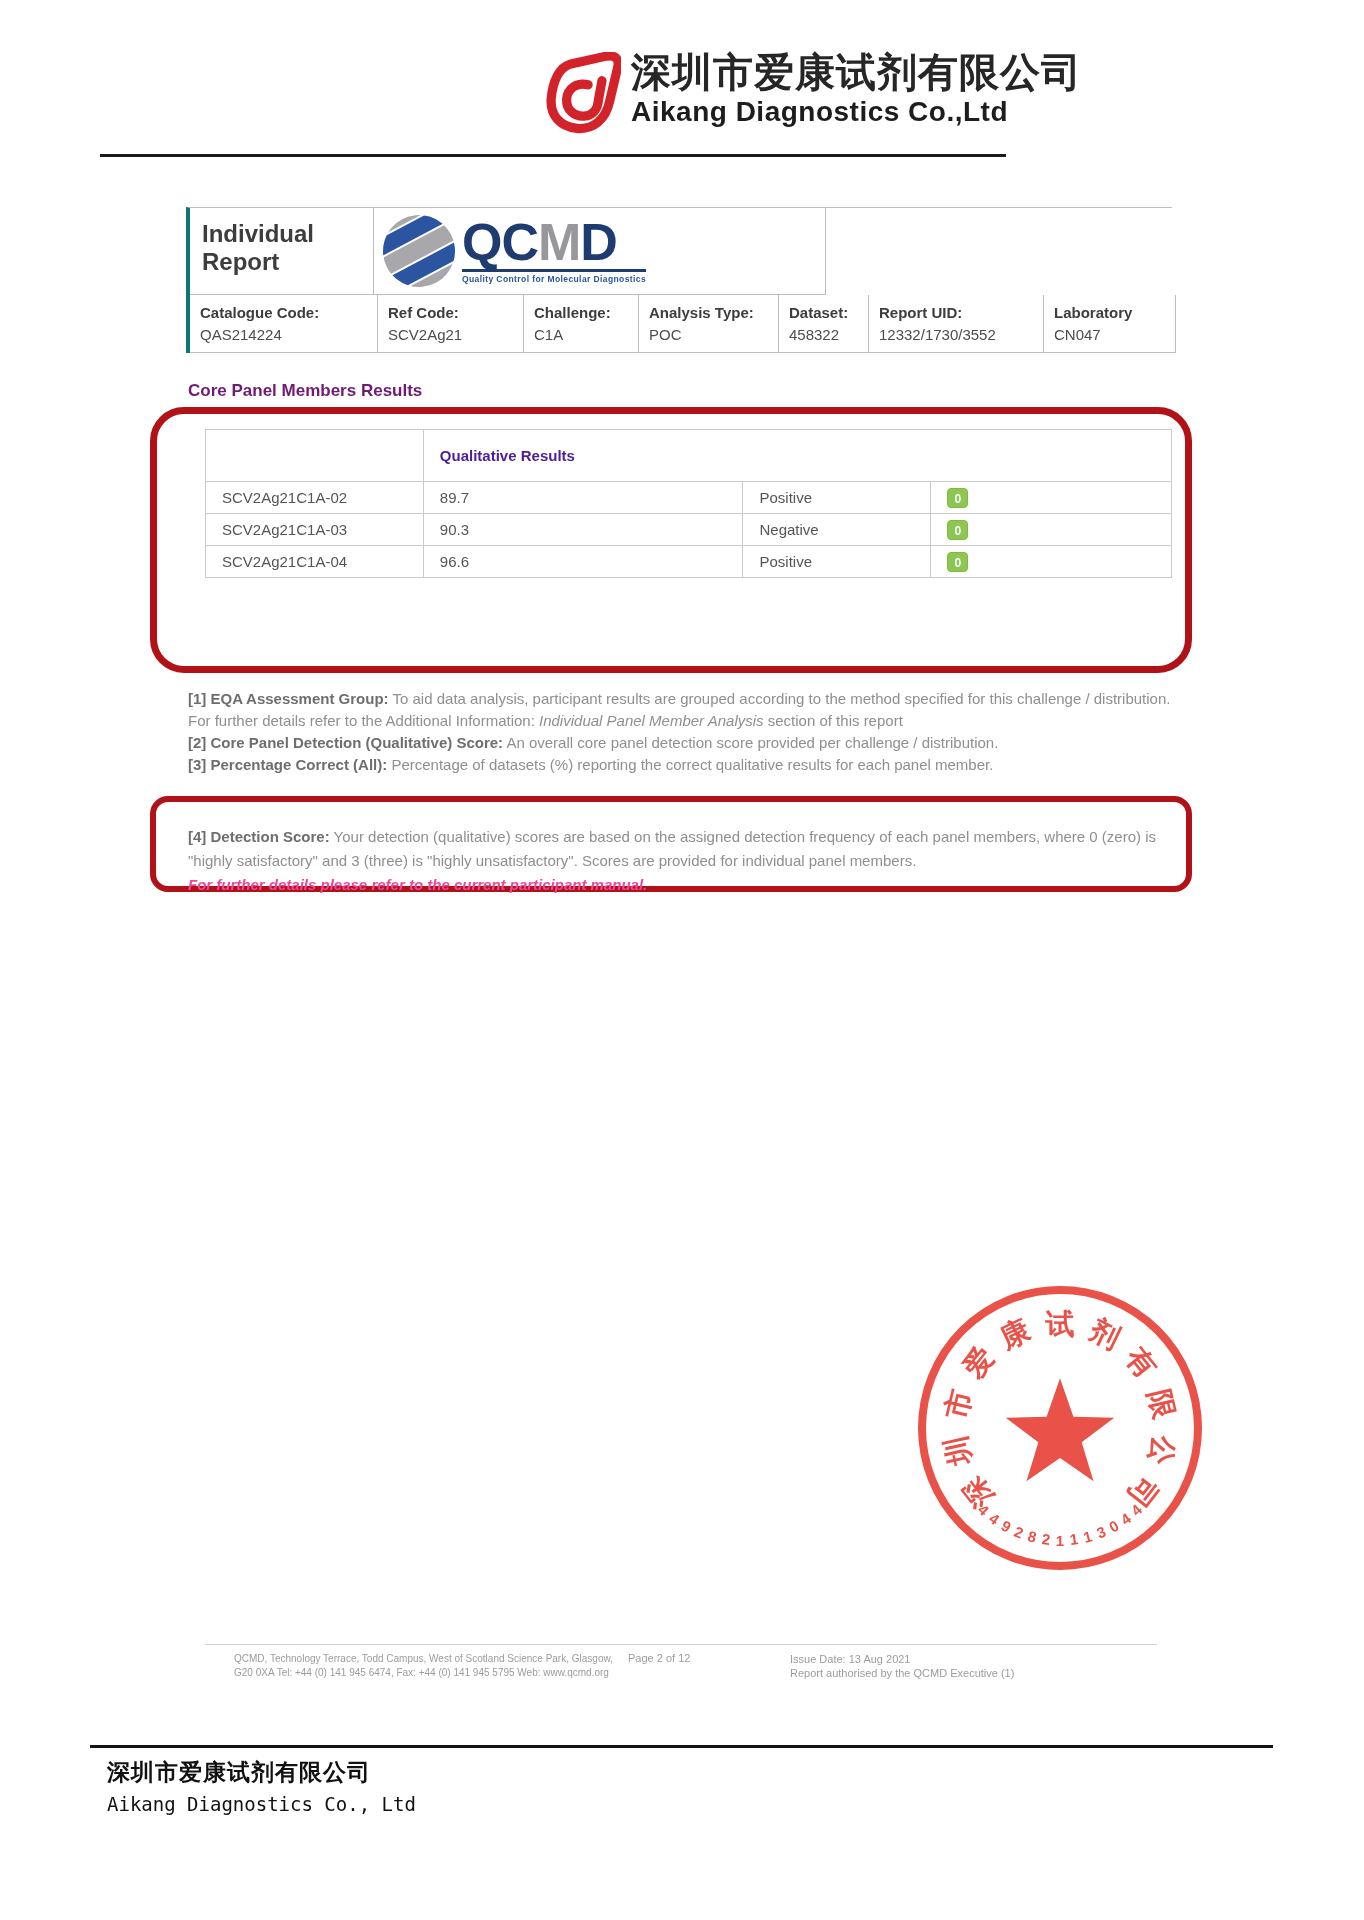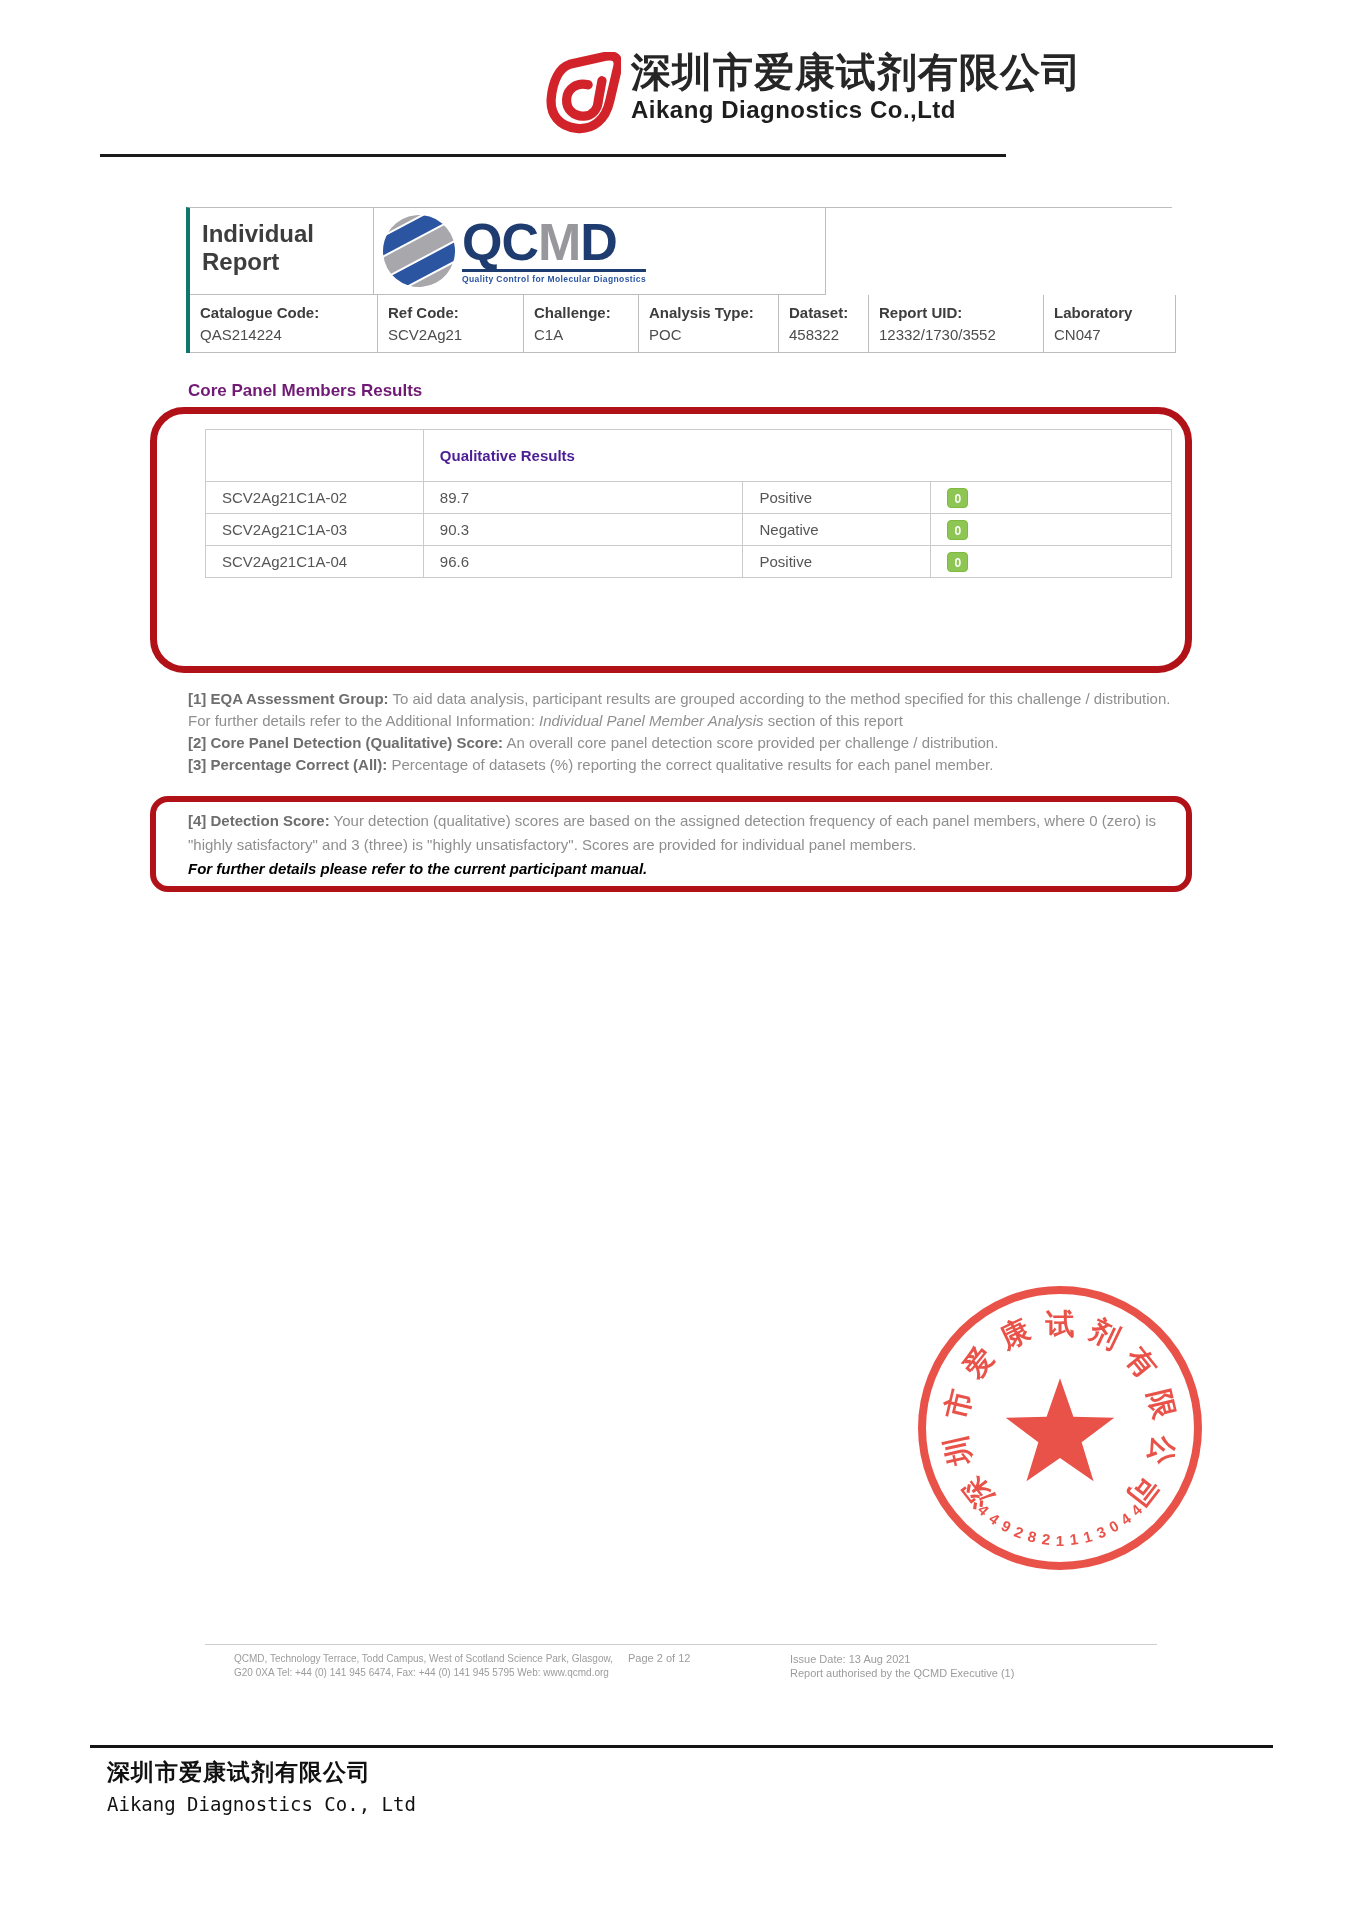--- a/index.html
+++ b/index.html
@@ -4,21 +4,21 @@
 <style>
   * { margin:0; padding:0; box-sizing:border-box; }
   html,body { background:#ffffff; }
   body { font-family:"Liberation Sans", sans-serif; }
   .page { position:relative; width:1364px; height:1920px; background:#fff; overflow:hidden; margin:0 auto; }
 
   
   .brand { position:absolute; top:50px; left:543px; display:flex; align-items:flex-start; }
   .brand-logo { width:78px; height:82px; margin-right:10px; margin-top:2px; }
   .brand-cn { font-size:40px; font-weight:bold; color:#262626; letter-spacing:1px; line-height:1.1; }
-  .brand-en { font-size:24px; font-weight:bold; color:#1d1d1d; letter-spacing:0.5px; margin-top:2px; }
+  .brand-en { font-size:28px; font-weight:bold; color:#1d1d1d; letter-spacing:0.5px; margin-top:2px; }
   .header-rule { position:absolute; top:154px; left:100px; width:906px; height:3px; background:#1b1b1b; }
 
   
   .report-head { position:absolute; left:186px; top:207px; width:986px; border-top:1px solid #bdbdbd; border-left:4px solid #0f766e; }
   .rh-row1 { display:grid; grid-template-columns:184px 452px 1fr; }
   .rh-row2 { display:grid; grid-template-columns:188px 146px 115px 140px 90px 175px 132px; }
   .rh-cell { border-right:1px solid #bdbdbd; border-bottom:1px solid #bdbdbd; padding:12px 12px; background:#fff; }
   .rh-type, .rh-title { font-size:24px; font-weight:bold; color:#3d3d3d; line-height:1.18; }
   .rh-title-cell { display:flex; align-items:flex-start; }
   .rh-label { font-size:15px; font-weight:bold; color:#3d3d3d; line-height:1.3; }
@@ -30,38 +30,38 @@
   .qcmd-wordwrap { margin-left:6px; }
   .qcmd-word { font-size:52px; font-weight:bold; letter-spacing:-1px; line-height:0.95; border-bottom:3px solid #1f3c70; padding-bottom:2px; }
   .qcmd-navy { color:#1f3c70; }
   .qcmd-gray { color:#97979c; }
   .qcmd-tagline { font-size:8.5px; font-weight:bold; color:#2b55a0; letter-spacing:0.4px; margin-top:2px; text-align:right; white-space:nowrap; }
 
   
   .results-heading { position:absolute; left:188px; top:381px; font-size:17px; font-weight:bold; color:#701a75; }
   .red-box { position:absolute; border-style:solid; border-color:#b01218; background:transparent; }
   .box1 { left:150px; top:407px; width:1042px; height:266px; border-width:7px; border-radius:34px; }
-  .box2 { left:150px; top:796px; width:1042px; height:96px; border-width:6px; border-radius:18px; padding:7px 18px 7px 32px; }
+  .box2 { left:150px; top:796px; width:1042px; height:96px; border-width:6px; border-radius:18px; padding:23px 18px 7px 32px; }
 
   table.results { position:absolute; left:205px; top:429px; width:967px; border-collapse:collapse; background:#fff; }
   table.results th, table.results td { border:1px solid #cbcbcb; text-align:left; padding-left:16px; font-size:15px; }
   table.results th { color:#4c1d95; font-weight:bold; }
   table.results td { color:#555; }
   tr.group-row th { height:52px; }
   tr.cols-row th { height:57px; }
   table.results tbody tr td { height:32px; }
   table.results sup { font-size:10px; font-weight:bold; }
   .badge { display:inline-block; min-width:21px; height:20px; line-height:20px; text-align:center; background:#8dc653; border:1px solid #7fb944; border-radius:4px; color:#fff; font-size:12px; font-weight:bold; }
 
   
   .footnotes { position:absolute; left:188px; top:688px; width:1000px; font-size:15px; color:#8f8f8f; line-height:22px; }
   .fn-line { margin:0; }
   .fn-b { font-weight:bold; color:#6e6e6e; }
   .fn-i { font-style:italic; }
-  .fn-bi { font-weight:bold; font-style:italic; color:#000000; }
+  .fn-bi { font-weight:bold; font-style:italic; color:#ec4899; }
   .fn4 { font-size:15px; color:#8f8f8f; line-height:24px; }
 
   
   .stamp { position:absolute; left:918px; top:1286px; width:284px; height:284px; opacity:0.92; }
   .stamp-ring { position:absolute; inset:0; border:8px solid #e8443a; border-radius:50%; }
   .stamp-char { position:absolute; left:50%; top:50%; color:#e8443a; font-weight:bold; font-size:29px; line-height:1; }
   .stamp-digit { position:absolute; left:50%; top:50%; color:#e8443a; font-weight:bold; font-size:15px; line-height:1; }
   .stamp-star { position:absolute; left:50%; top:50%; transform:translate(-50%,-46%); }
 
   

